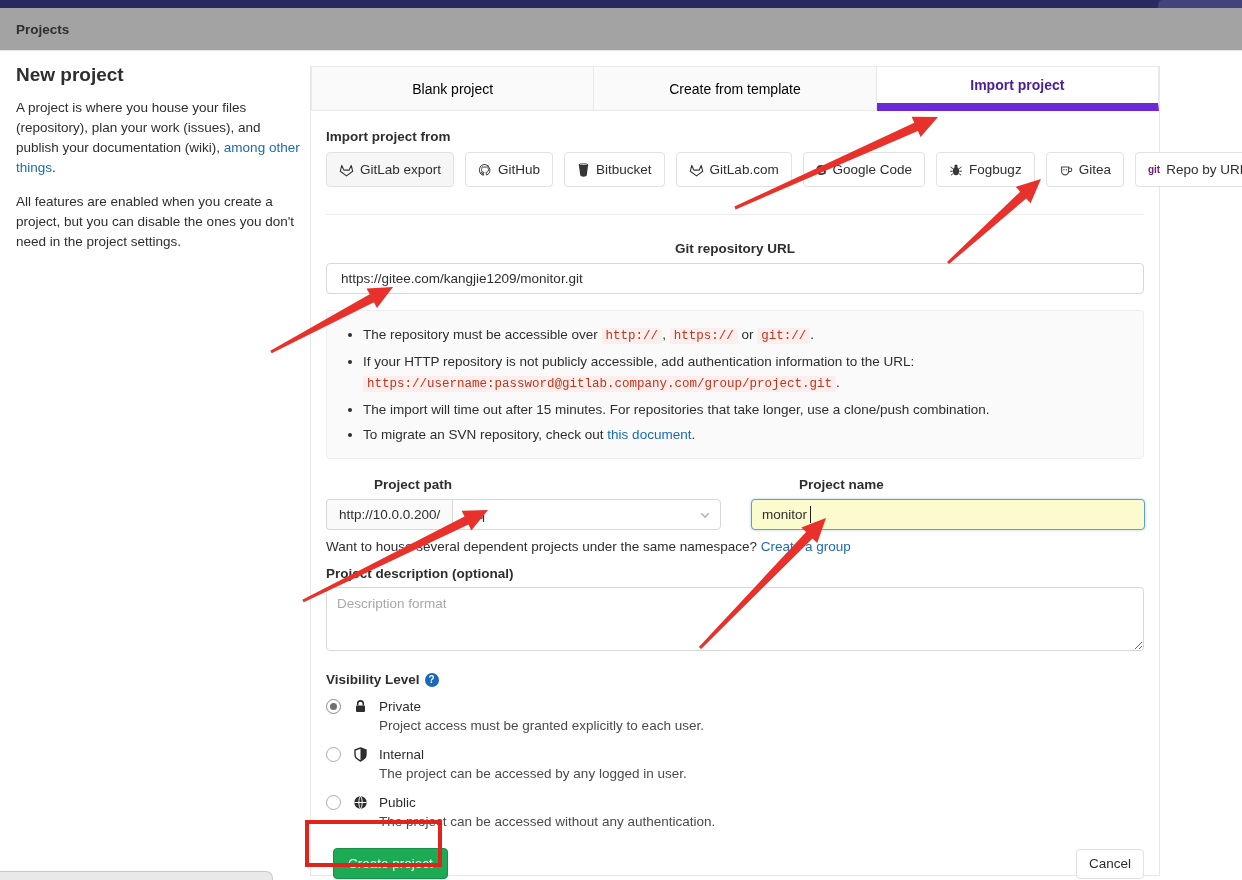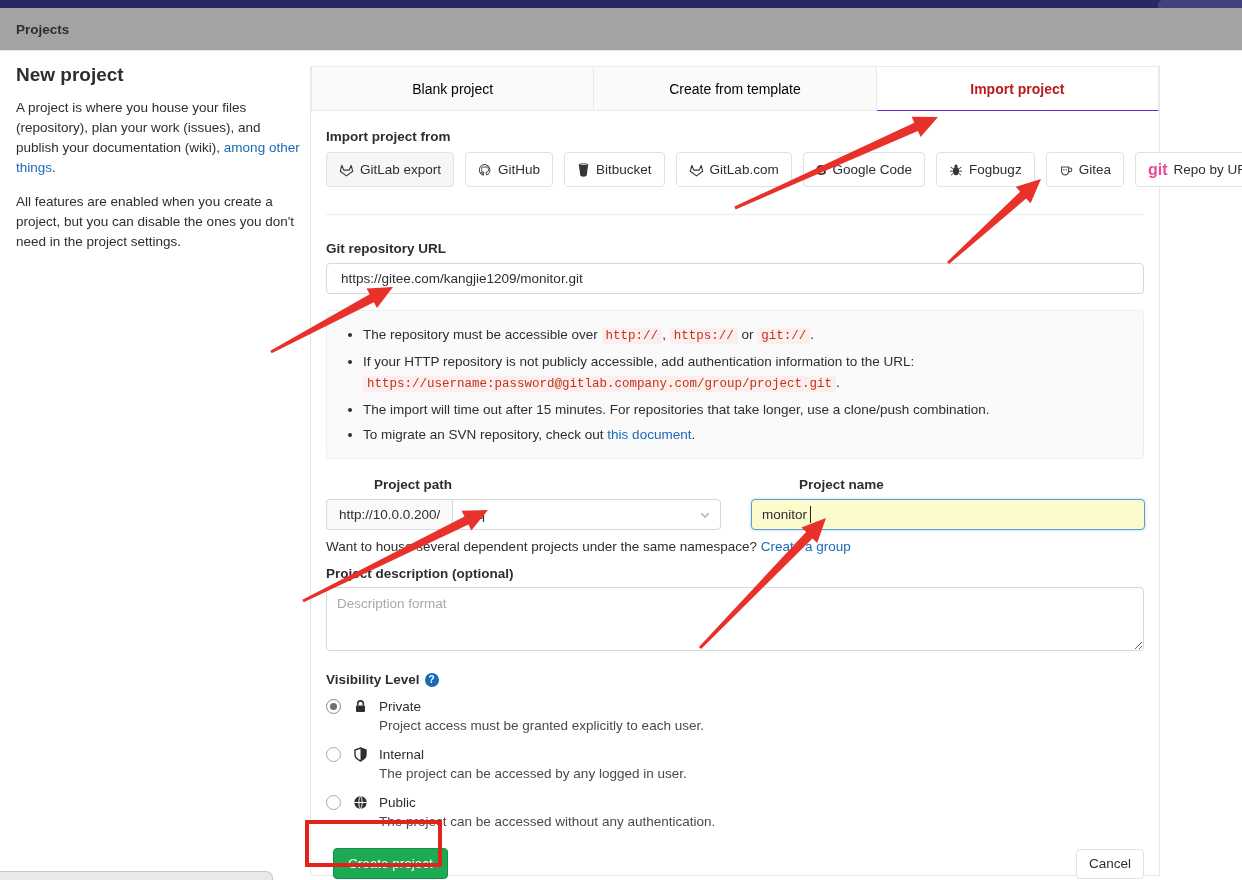--- a/index.html
+++ b/index.html
@@ -21,30 +21,30 @@
   .side-col h1 { font-size:19px; font-weight:600; margin-bottom:12px; color:#2e2e2e; }
   .side-col p { font-size:13.5px; line-height:20px; margin-bottom:14px; }
   a.link { color:#1b69b6; text-decoration:none; cursor:pointer; }
   
   .panel { position:absolute; left:310px; top:66px; width:850px; height:810px;
     border-left:1px solid #e7e7e7; border-right:1px solid #e7e7e7; border-bottom:1px solid #e7e7e7; background:#fff; }
   .tabs { display:flex; height:45px; }
   .tab { flex:1; display:flex; align-items:center; justify-content:center;
     background:#fafafa; border:1px solid #eaeaea; color:#000000; font-size:14px; cursor:pointer; }
   .tab + .tab { border-left:none; }
-  .tab.active { background:#fff; color:#b91c1c; font-weight:600;
-    border-bottom:1px solid #6d28d9; }
+  .tab.active { background:#fff; color:#4c1d95; font-weight:600;
+    border-bottom:8px solid #6d28d9; }
   .form-body { padding:0 15px; }
   .section-label { font-weight:600; font-size:13.5px; margin-top:18px; }
   
   .import-buttons { display:flex; gap:11px; margin-top:8px; }
   .import-btn { display:inline-flex; align-items:center; gap:6px; height:35px; padding:0 12px;
     background:#fff; border:1px solid #e1e1e1; border-radius:4px; font-size:13.5px; color:#2e2e2e; cursor:pointer; white-space:nowrap; }
   .import-btn.first { background:#f6f6f6; }
-  .git-word { font-weight:700; font-size:16px; color:#ec4899; }
+  .git-word { font-weight:700; font-size:10px; color:#701a75; }
   .g-letter { font-weight:700; font-size:14px; color:#363636; }
   hr.sep { border:none; border-top:1px solid #ececec; margin:27px 0 0 0; }
   
   .text-input { width:100%; height:31px; border:1px solid #d8d8d8; border-radius:4px;
     padding:0 14px; font-size:13.5px; font-family:inherit; color:#2e2e2e; margin-top:7px; background:#fff; }
   
   .well { margin-top:16px; background:#fafafa; border:1px solid #eeeeee; border-radius:4px; padding:14px 16px 14px 16px; }
   .well ul { list-style:disc; padding-left:20px; }
   .well li { line-height:19px; margin-bottom:6px; font-size:13.5px; }
   .well li:last-child { margin-bottom:0; }
@@ -185,21 +185,21 @@
         <span>Gitea</span>
       </button>
       <button class="import-btn">
         <span class="git-word">git</span>
         <span>Repo by URL</span>
       </button>
     </div>
 
     <hr class="sep">
 
-    <div class="section-label" style="margin-top:26px;">Git repository URL</div>
+    <div class="section-label" style="margin-top:26px;text-align:center;">Git repository URL</div>
     <input class="text-input" type="text" value="https://gitee.com/kangjie1209/monitor.git" style="">
 
     <div class="well">
       <ul>
         <li><span>The repository must be accessible over </span><code class="inline-code">http://</code><span>, </span><code class="inline-code">https://</code><span> or </span><code class="inline-code">git://</code><span>.</span></li>
         <li><span>If your HTTP repository is not publicly accessible, add authentication information to the URL: </span><span class="code-line"><code class="inline-code">https://username:password@gitlab.company.com/group/project.git</code><span>.</span></span></li>
         <li>The import will time out after 15 minutes. For repositories that take longer, use a clone/push combination.</li>
         <li><span>To migrate an SVN repository, check out </span><a class="link">this document</a><span>.</span></li>
       </ul>
     </div>

